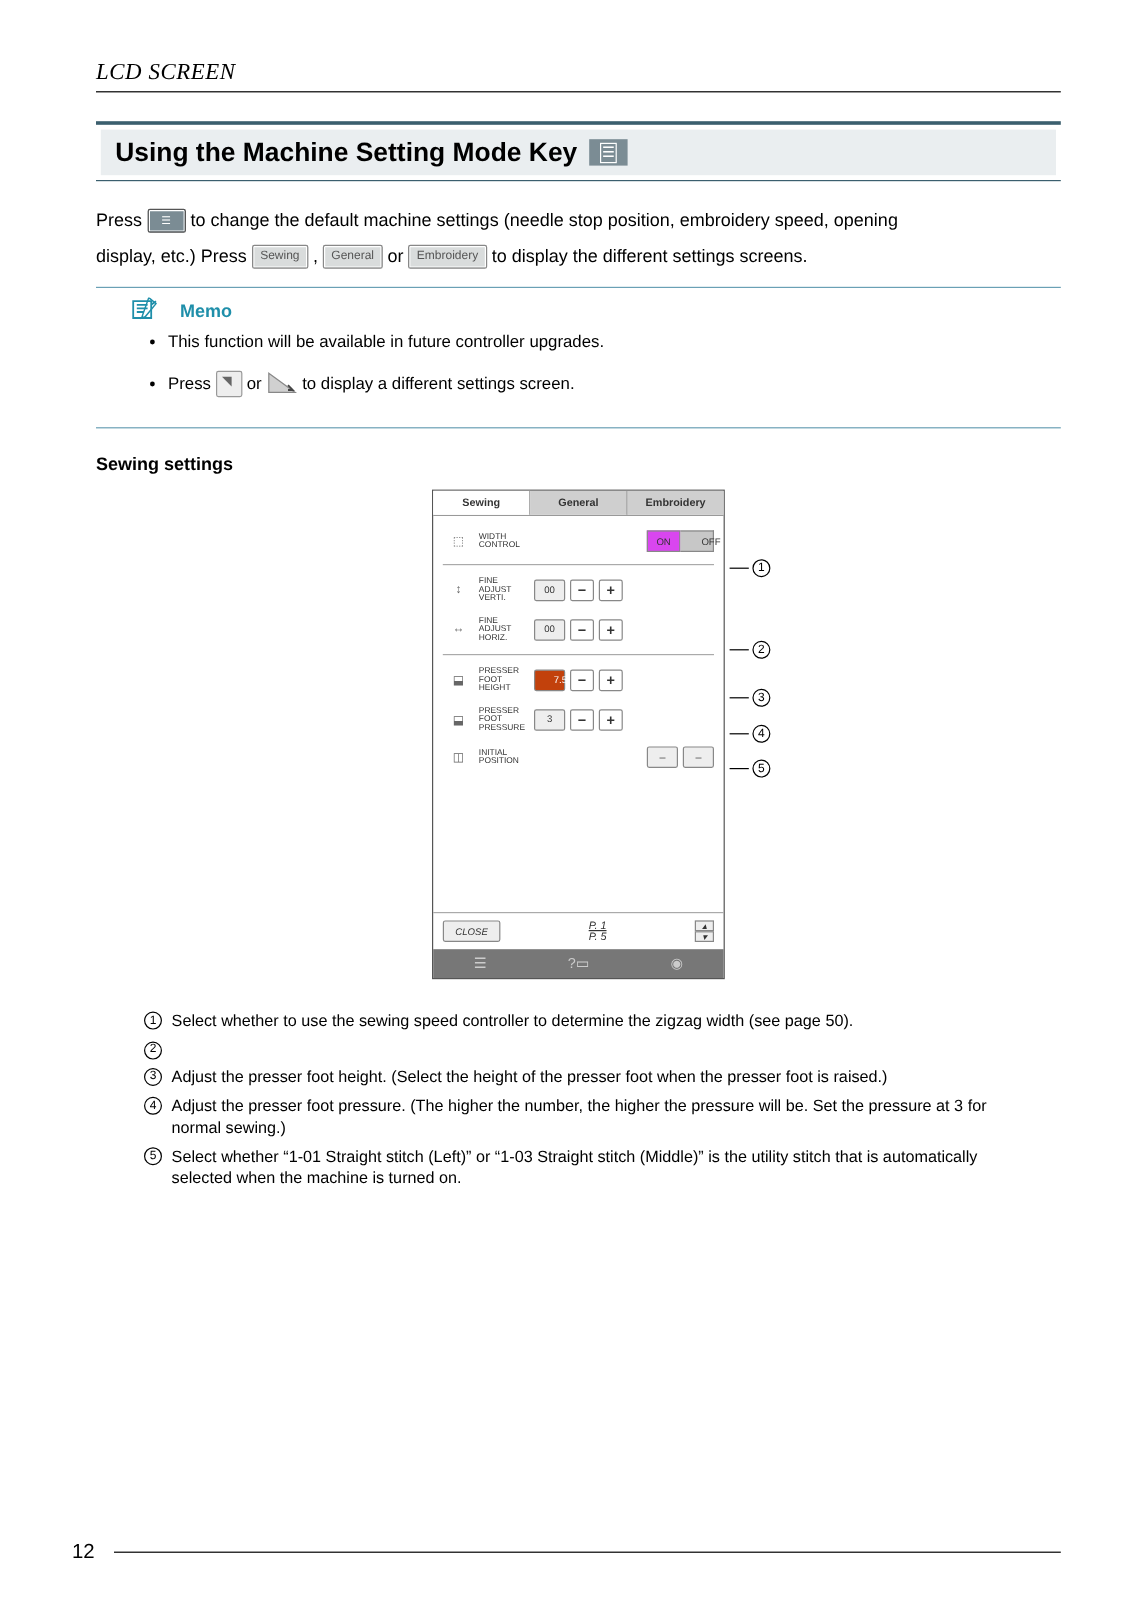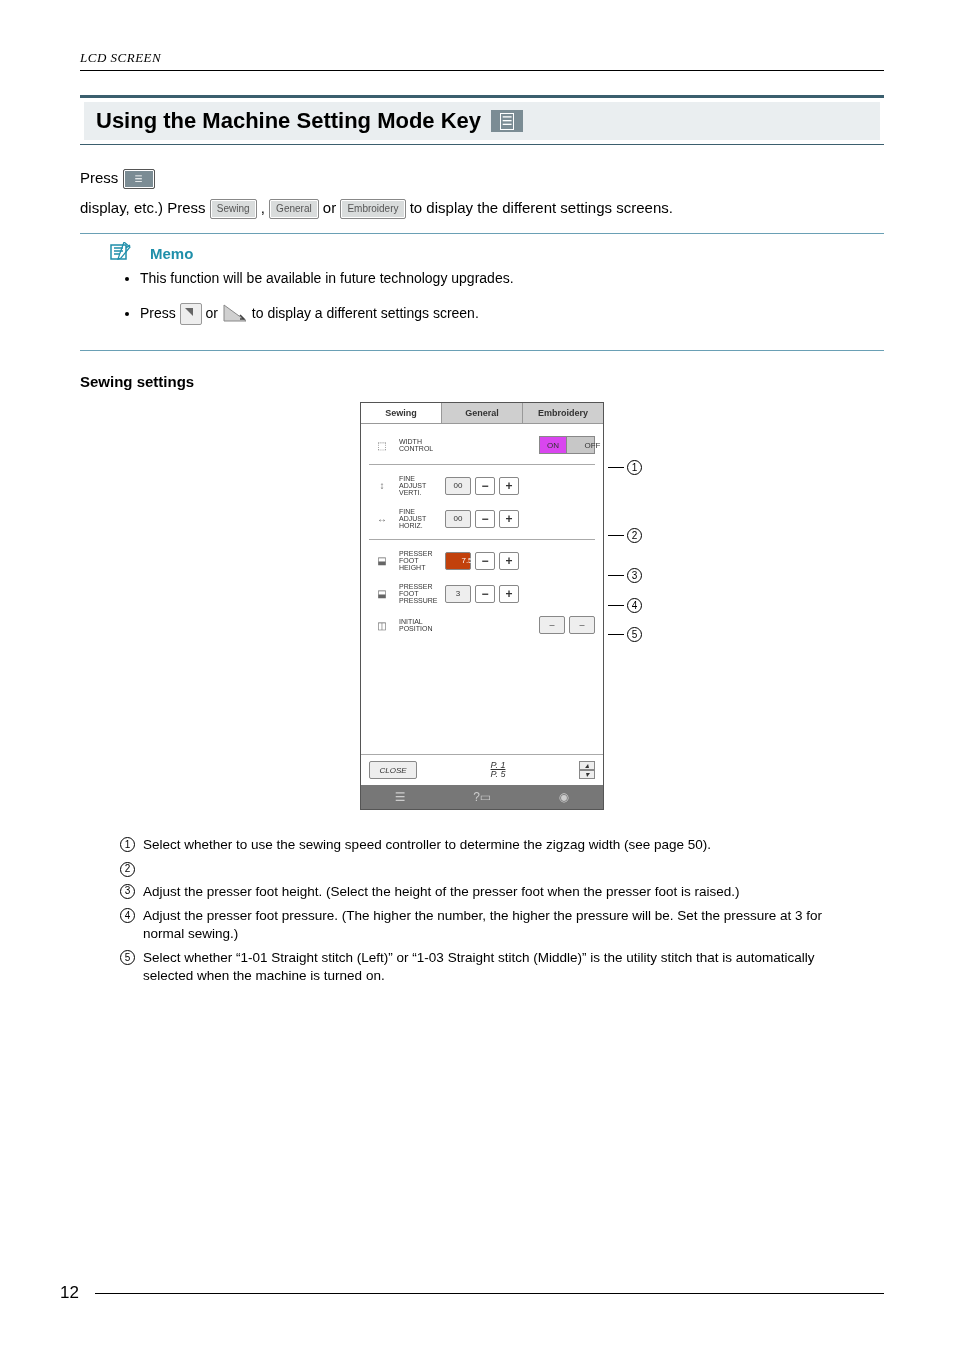--- a/index.html
+++ b/index.html
@@ -7,21 +7,21 @@
     font-family: Georgia, 'Times New Roman', serif;
     background: #fff;
     width: 954px;
     height: 1351px;
     position: relative;
     padding: 50px 70px 50px 80px;
     color: #000;
   }
   .running-head {
     font-style: italic;
-    font-size: 13px;
+    font-size: 19px;
     letter-spacing: 0.5px;
     border-bottom: 1px solid #000;
     padding-bottom: 4px;
     margin-bottom: 24px;
   }
   .title-bar-wrap {
     border-top: 3px solid #3b5f6e;
     border-bottom: 1px solid #3b5f6e;
     padding: 4px;
     margin-top: 10px;
@@ -232,21 +232,21 @@
     <span class="title-text">Using the Machine Setting Mode Key</span>
     <span class="settings-icon-lg"></span>
   </div>
 </div>
 
 <div class="body-text">
   <span>Press</span>
   <span class="inline-btn dark settings">
       <span style="font-size:9px">☰</span>
     </span>
-  <br>
+  <span>to change the default machine settings (needle stop position, embroidery speed, opening</span><br>
   <span>display, etc.) Press</span>
   <span class="inline-btn">Sewing</span>
   <span>,</span>
   <span class="inline-btn">General</span>
   <span>or</span>
   <span class="inline-btn">Embroidery</span>
   <span>to display the different settings screens.</span>
 </div>
 
 <div class="memo-block">
@@ -254,21 +254,21 @@
     <span class="memo-icon">
       <svg viewBox="0 0 24 22">
           <path d="M3 3 h15 v14 h-15 z M6 6 h9 M6 9 h9 M6 12 h6 M18 6 l4 -3" fill="none" stroke="#1f8faa" stroke-width="1.5"></path>
           <path d="M16 0 l6 5 -9 11 -3 1 1 -3 z" fill="none" stroke="#1f8faa" stroke-width="1.2"></path>
         </svg>
     </span>
     <span class="memo-label">Memo</span>
   </div>
   <div class="memo-body">
     <ul>
-      <li>This function will be available in future technology upgrades.</li>
+      <li>This function will be available in future controller upgrades.</li>
       <li>
         <span>Press</span>
         <span class="arrow-btn up-left"></span>
         <span>or</span>
         <span class="arrow-tri">
           <svg viewBox="0 0 26 22">
               <polygon points="2,2 24,18 2,18" fill="#d0d0d0" stroke="#888"></polygon>
               <polyline points="18,12 22,16 18,16" fill="none" stroke="#444" stroke-width="1.5"></polyline>
             </svg>
         </span>

